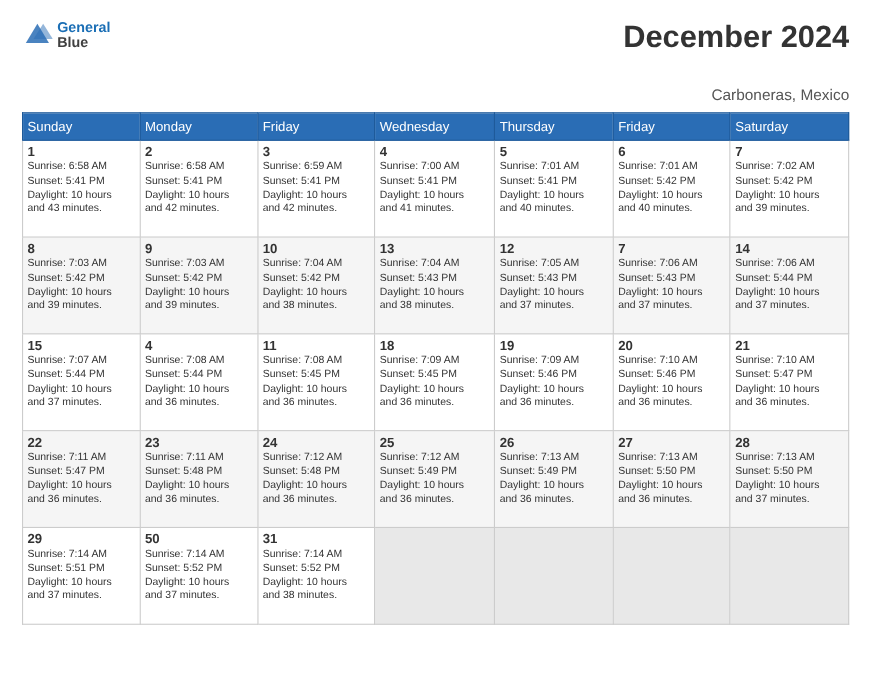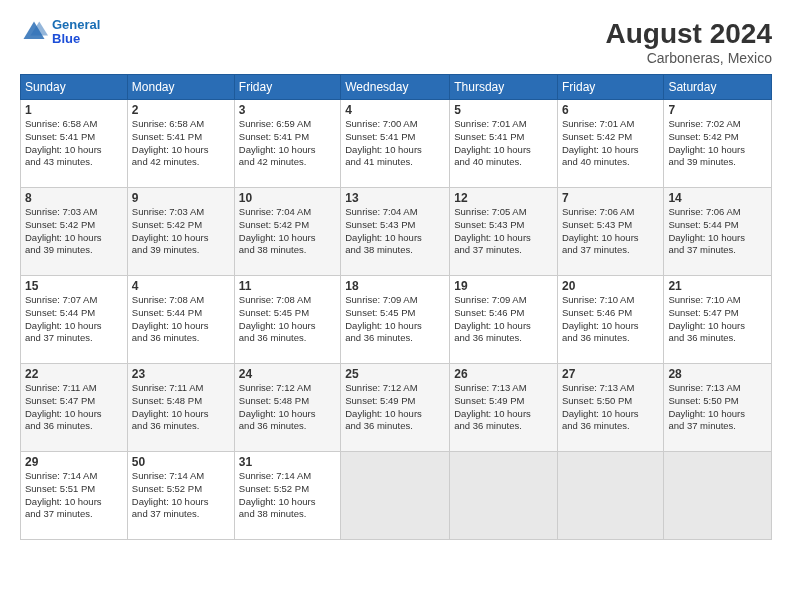--- a/index.html
+++ b/index.html
@@ -45,20 +45,21 @@
       text-align: right;
     }
     .main-title {
       font-size: 28px;
       font-weight: bold;
       color: #333;
     }
     .subtitle {
       font-size: 14px;
       color: #555;
+      margin-top: 28px;
     }
     .calendar {
       width: 100%;
       border-collapse: collapse;
       border: 1px solid #ccc;
     }
     .calendar th {
       background: #2a6db5;
       color: #fff;
       font-size: 12px;
@@ -100,25 +101,25 @@
 <div class="page">
   <div class="header">
     <div class="logo">
       <svg class="logo-icon" viewBox="0 0 32 32">
         <rect x="0" y="0" width="32" height="32" fill="none"></rect>
         <polygon points="16,4 28,24 4,24" fill="#2a6db5" opacity="0.85"></polygon>
         <polygon points="22,4 32,20 12,20" fill="#2a6db5" opacity="0.5"></polygon>
       </svg>
       <div class="logo-text">
         <div><span>General</span></div>
-        <div><span style="color:#1d4ed8">Blue</span></div>
+        <div><span style="color:#404040">Blue</span></div>
       </div>
     </div>
     <div class="title-block">
-      <div class="main-title">August 2024</div>
+      <div class="main-title">December 2024</div>
       <div class="subtitle">Carboneras, Mexico</div>
     </div>
   </div>
 
   <table class="calendar">
     <thead>
       <tr id="thead-row">
           <th>Sunday</th>
           <th>Monday</th>
           <th>Friday</th>

